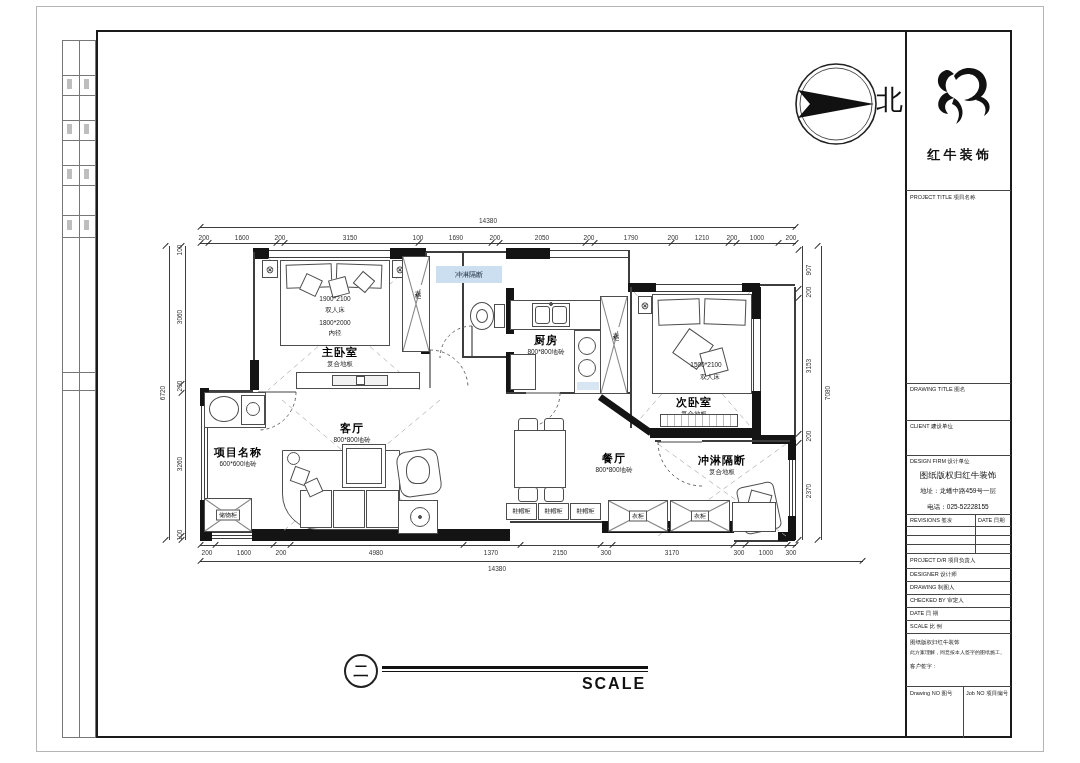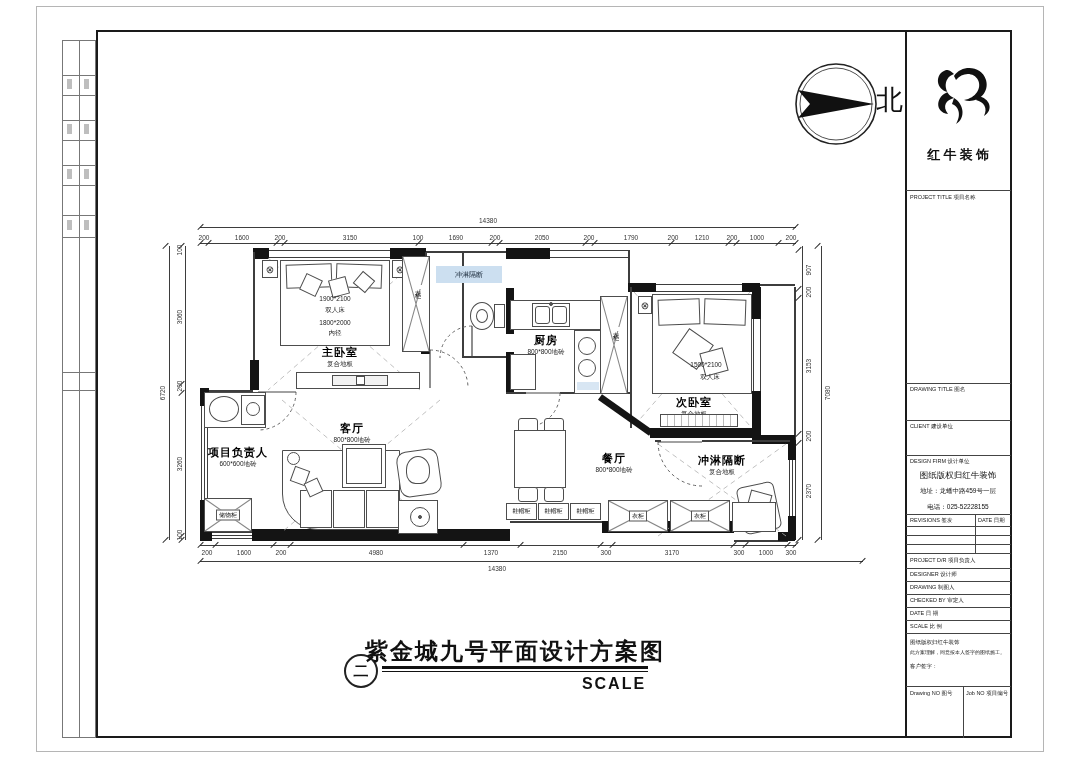--- a/index.html
+++ b/index.html
@@ -222,21 +222,21 @@
   <div class="f" style="left:306px;top:480px;width:15px;height:15px;transform:rotate(-25deg)"></div>
   <div class="f" style="left:287px;top:452px;width:13px;height:13px;border-radius:50%"></div>
   <div class="f" style="left:342px;top:444px;width:44px;height:44px"></div>
   <div class="f" style="left:346px;top:448px;width:36px;height:36px"></div>
   <div class="f" style="left:398px;top:450px;width:42px;height:46px;border-radius:10px;transform:rotate(-8deg)"></div>
   <div class="f" style="left:406px;top:456px;width:24px;height:28px;border-radius:50% 50% 40% 40%"></div>
   <div class="f" style="left:398px;top:500px;width:40px;height:34px"></div>
   <div class="f" style="left:410px;top:507px;width:20px;height:20px;border-radius:50%"></div>
   <div class="f" style="left:418px;top:515px;width:4px;height:4px;border-radius:50%;background:#555"></div>
 
-  <span class="rm" style="left:238px;top:452px">项目负责人</span>
+  <span class="rm" style="left:238px;top:452px">项目名称</span>
   <span class="fl" style="left:238px;top:464px">600*600地砖</span>
   <div class="f" style="left:204px;top:392px;width:62px;height:36px"></div>
   <div class="f" style="left:209px;top:396px;width:30px;height:26px;border-radius:50%"></div>
   <div class="f" style="left:241px;top:395px;width:24px;height:30px"></div>
   <div class="f" style="left:246px;top:402px;width:14px;height:14px;border-radius:50%"></div>
   <div class="xb" style="left:204px;top:498px;width:48px;height:34px">
     <svg preserveAspectRatio="none" viewBox="0 0 100 100">
         <path d="M0 0 L100 100 M100 0 L0 100" stroke="#888" stroke-width="3" fill="none"></path>
       </svg>
   </div>
@@ -411,18 +411,17 @@
   <span class="dmv" style="left:808px;top:436px">200</span>
   <span class="dmv" style="left:808px;top:491px">2370</span>
   <div class="tl" style="left:821px;top:246px;width:1px;height:294px"></div>
   <div class="k" style="left:817px;top:242px"></div>
   <div class="k" style="left:817px;top:536px"></div>
   <span class="dmv" style="left:827px;top:393px">7080</span>
 
   <div class="a" style="left:344px;top:654px;width:34px;height:34px;border:2px solid #222;border-radius:50%;display:flex;align-items:center;justify-content:center">
     <span style="font-size:15px;font-weight:bold">二</span>
   </div>
-  <span class="a" style="left:515px;top:651px;transform:translate(-50%,-50%);font-size:23px;font-weight:bold;letter-spacing:2px;white-space:nowrap">紫金城九号平面设计方案图</span>
   <div class="tl" style="left:382px;top:666px;width:266px;height:3px;background:#111"></div>
   <div class="tl" style="left:382px;top:671px;width:266px;height:1px;background:#111"></div>
   <span class="a" style="left:614px;top:684px;transform:translate(-50%,-50%);font-size:16px;font-weight:bold;letter-spacing:2px">SCALE</span>
 
 </div>
 
 </body></html>

